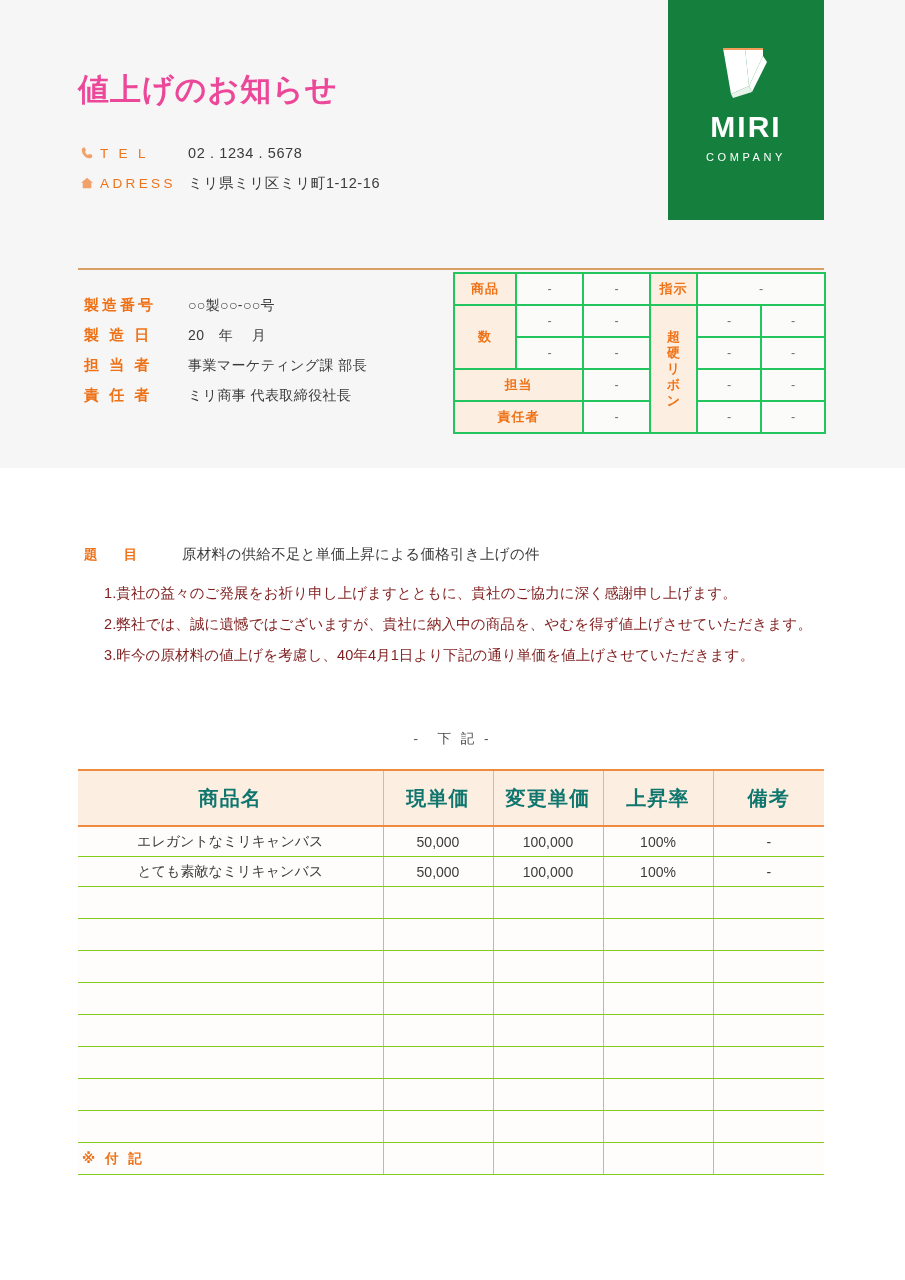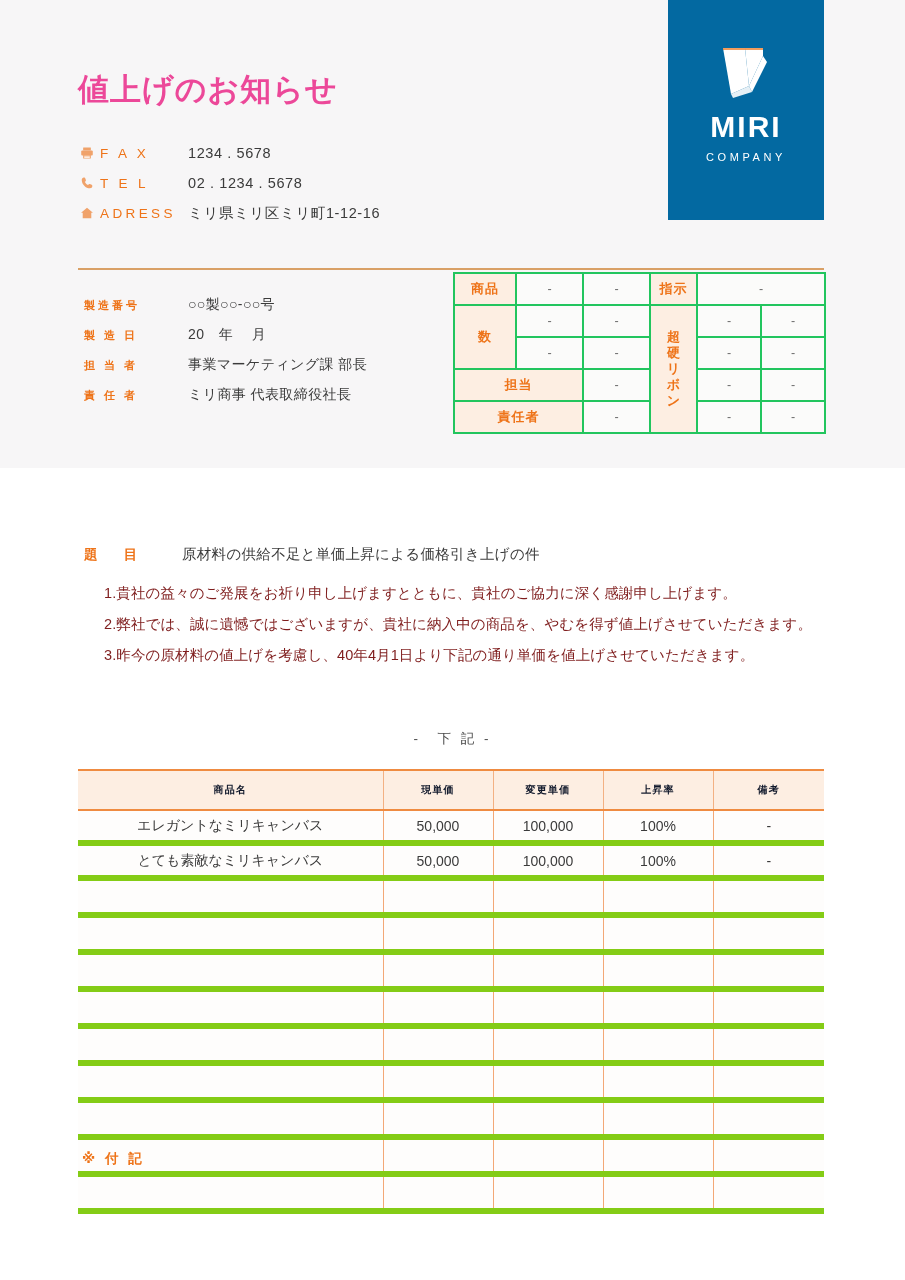--- a/index.html
+++ b/index.html
@@ -22,21 +22,21 @@
     left: 0; top: 0;
     width: 905px;
     height: 468px;
     background: #f7f6f7;
   }
   .logo-block {
     position: absolute;
     left: 668px; top: 0;
     width: 156px;
     height: 220px;
-    background: #0369a1;
+    background: #15803d;
     display: flex;
     flex-direction: column;
     align-items: center;
     justify-content: flex-start;
   }
   .logo-mark {
     margin-top: 42px;
     width: 54px;
     height: 56px;
   }
@@ -114,21 +114,21 @@
     width: 360px;
   }
   .meta-row {
     display: flex;
     align-items: baseline;
     height: 30px;
   }
   .meta-key {
     width: 104px;
     color: #ee7318;
-    font-size: 11px;
+    font-size: 15px;
     font-weight: bold;
     letter-spacing: 3px;
     white-space: nowrap;
   }
   .meta-val {
     color: #3b3b3b;
     font-size: 14px;
     letter-spacing: 0.4px;
   }
 
@@ -216,40 +216,40 @@
   
   .price-table {
     position: absolute;
     left: 78px; top: 769px;
     width: 746px;
     border-collapse: collapse;
     table-layout: fixed;
   }
   .price-table th {
     background: #fdeee2;
-    color: #0f172a;
-    font-size: 10px;
+    color: #0f766e;
+    font-size: 20px;
     font-weight: bold;
     letter-spacing: 1.2px;
     height: 30px;
     border-top: 2px solid #ef8b41;
     border-bottom: 2px solid #ef8b41;
     border-left: 1px solid #f3b183;
     border-right: 1px solid #f3b183;
-    padding: 4px;
+    padding: 12px;
   }
   .price-table th:first-child { border-left: none; }
   .price-table th:last-child { border-right: none; }
   .price-table td {
     height: 29px;
     text-align: center;
     vertical-align: middle;
     font-size: 14px;
     color: #3b3b3b;
-    border-bottom: 6px solid #84cc16;
+    border-bottom: 1px solid #84cc16;
     border-left: 1px solid #f3a876;
     border-right: 1px solid #f3a876;
     background: #fefdfc;
     padding: 0;
   }
   .price-table td:first-child { border-left: none; }
   .price-table td:last-child { border-right: none; }
   .price-table tr.empty-row td { height: 31px; }
 
   
@@ -293,33 +293,20 @@
       <line x1="26" y1="7" x2="44" y2="7" stroke="#ee7318" stroke-width="1.4"></line>
     </svg>
   </span>
   <span class="logo-name">MIRI</span>
   <span class="logo-sub">COMPANY</span>
 </div>
 
 <h1 class="doc-title">値上げのお知らせ</h1>
 
 <div class="contact-list">
-  <div class="contact-row">
-    <span class="contact-icon">
-      <svg viewBox="0 0 16 16" width="14" height="14" aria-hidden="true">
-        <rect x="3.6" y="1.6" width="8.8" height="3.6" rx="0.4" fill="#f0a26a"></rect>
-        <rect x="1.4" y="5.2" width="13.2" height="5.6" rx="1.2" fill="#f0a26a"></rect>
-        <rect x="3.6" y="10.2" width="8.8" height="4.2" rx="0.4" fill="#f0a26a"></rect>
-        <rect x="4.8" y="11.2" width="6.4" height="0.9" fill="#ffffff"></rect>
-        <rect x="4.8" y="12.7" width="6.4" height="0.9" fill="#ffffff"></rect>
-      </svg>
-    </span>
-    <span class="contact-label">F A X</span>
-    <span class="contact-value">1234 . 5678</span>
-  </div>
   <div class="contact-row">
     <span class="contact-icon">
       <svg viewBox="0 0 16 16" width="14" height="14" aria-hidden="true">
         <path d="M4.4 1.8c1 0 1.5 0.5 1.8 1.4l0.5 1.5c0.2 0.7 0 1.1-0.5 1.5l-0.7 0.5c0.8 1.7 2 2.9 3.7 3.7l0.5-0.7c0.4-0.5 0.8-0.7 1.5-0.5l1.5 0.5c0.9 0.3 1.4 0.8 1.4 1.8 0 1.5-1.2 2.6-2.7 2.6C6.6 14.1 2 9.5 2 4.5 2 3 3 1.8 4.4 1.8z" fill="#f0a26a"></path>
       </svg>
     </span>
     <span class="contact-label">T E L</span>
     <span class="contact-value">02 . 1234 . 5678</span>
   </div>
   <div class="contact-row">

